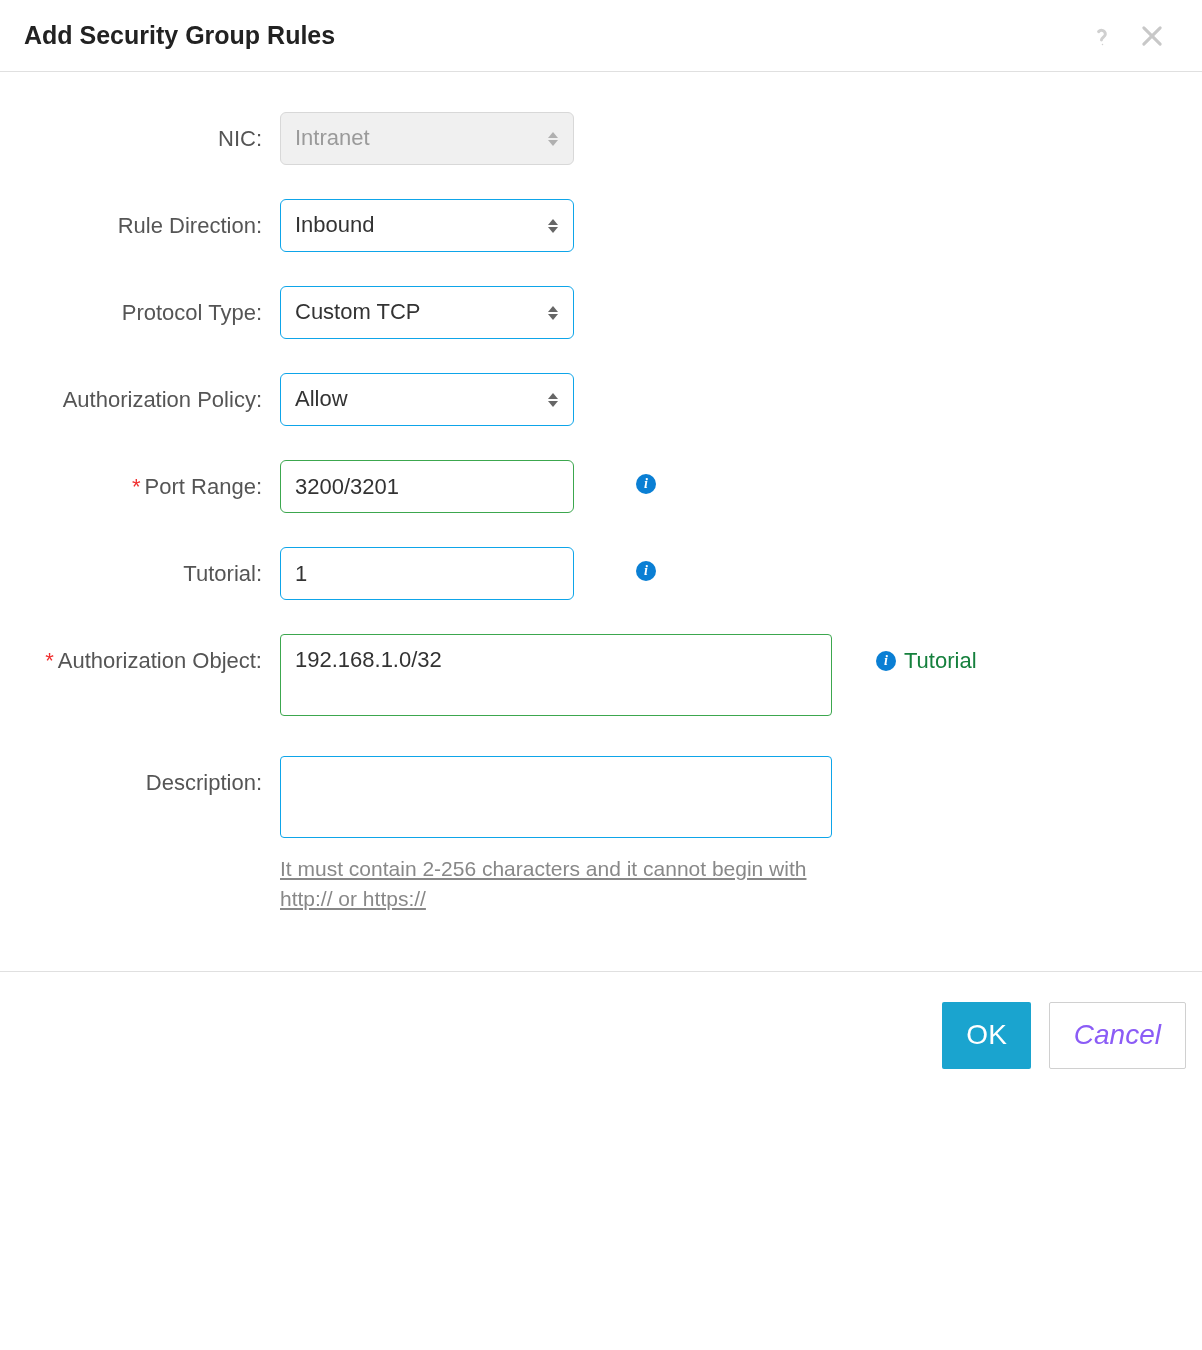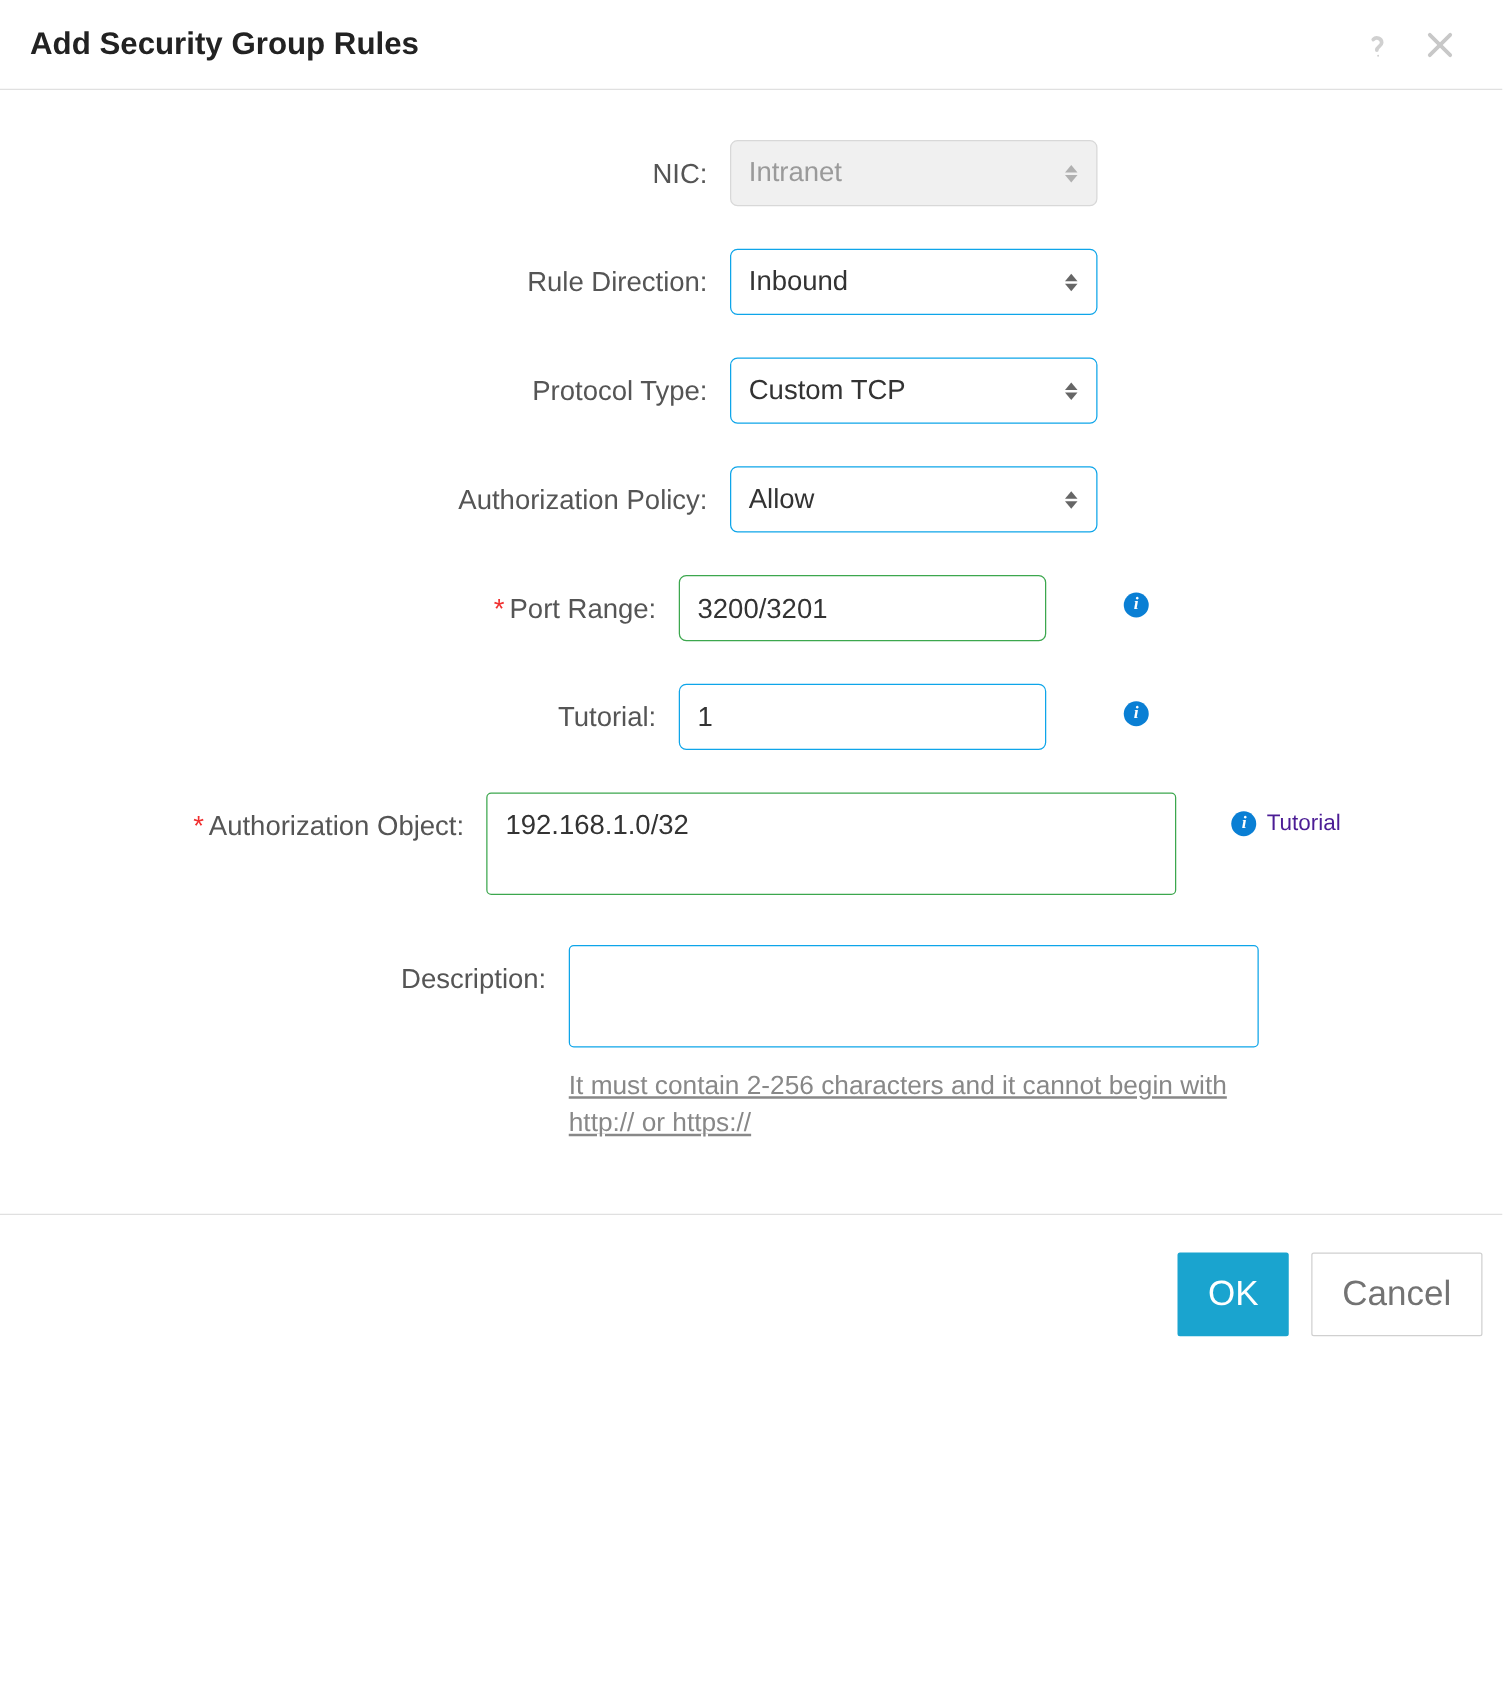--- a/index.html
+++ b/index.html
@@ -15,21 +15,21 @@
   display: flex; align-items: center; justify-content: space-between;
   padding: 20px 36px 20px 24px;
   border-bottom: 1px solid #e0e0e0;
 }
 .dialog-title { font-size: 25px; font-weight: 600; color: #222; }
 .header-icons { display: flex; align-items: center; gap: 20px; }
 .header-icons svg { display: block; }
 .help-icon { color: #d0d0d0; cursor: pointer; }
 .close-icon { color: #c8c8c8; cursor: pointer; }
 .dialog-body { padding: 40px 20px 40px 20px; }
-.form-row { display: flex; align-items: flex-start; margin-bottom: 34px; justify-content: center; }
+.form-row { display: flex; align-items: flex-start; margin-bottom: 34px; }
 .form-label {
   width: 260px; text-align: right; padding-right: 18px;
   font-size: 22px; color: #555; padding-top: 12px; line-height: 1.35;
 }
 .required { color: #f03030; margin-right: 4px; }
 .form-control-col { width: 294px; }
 .form-control-col-wide { width: 552px; }
 .select-wrap, .input-wrap, .textarea-wrap {
   position: relative; width: 100%;
 }
@@ -62,34 +62,34 @@
 .caret.dim .up { border-bottom-color: #b0b0b0; }
 .caret.dim .down { border-top-color: #b0b0b0; }
 .info-col { display: flex; align-items: center; padding: 14px 0 0 62px; }
 .info-icon {
   width: 20px; height: 20px; border-radius: 50%;
   background: #0a7fd4; color: #fff; display: inline-flex; align-items: center; justify-content: center;
   font-style: italic; font-weight: 700; font-size: 14px; cursor: pointer;
   font-family: Georgia, serif;
 }
 .tutorial-col { display: flex; align-items: center; padding-left: 44px; padding-top: 14px; gap: 8px; }
-.tutorial-link { color: #4c1d95; font-size: 18px; cursor: pointer; }
+.tutorial-link { color: #15803d; font-size: 22px; cursor: pointer; }
 .helper-text { color: #888; font-size: 21px; line-height: 1.45; margin-top: 10px; text-decoration: underline; }
 .dialog-footer {
   border-top: 1px solid #e0e0e0;
   padding: 30px 16px; display: flex; justify-content: flex-end; gap: 18px;
 }
 .btn {
   min-width: 86px; height: 67px; padding: 0 24px;
   font-size: 28px; border-radius: 2px; cursor: pointer;
   display: inline-flex; align-items: center; justify-content: center;
   font-family: inherit;
 }
 .btn-primary { background: #1aa4cf; color: #fff; border: none; }
-.btn-secondary { background: #fff; color: #737373; border: 1px solid #d0d0d0; }
+.btn-secondary { background: #fff; color: #8b5cf6; border: 1px solid #d0d0d0; font-style: italic; }
 </style>
 </head>
 <body>
 
 <div class="dialog">
 
   <div class="dialog-header">
     <div class="dialog-title">Add Security Group Rules</div>
     <div class="header-icons">
       <span class="help-icon">

